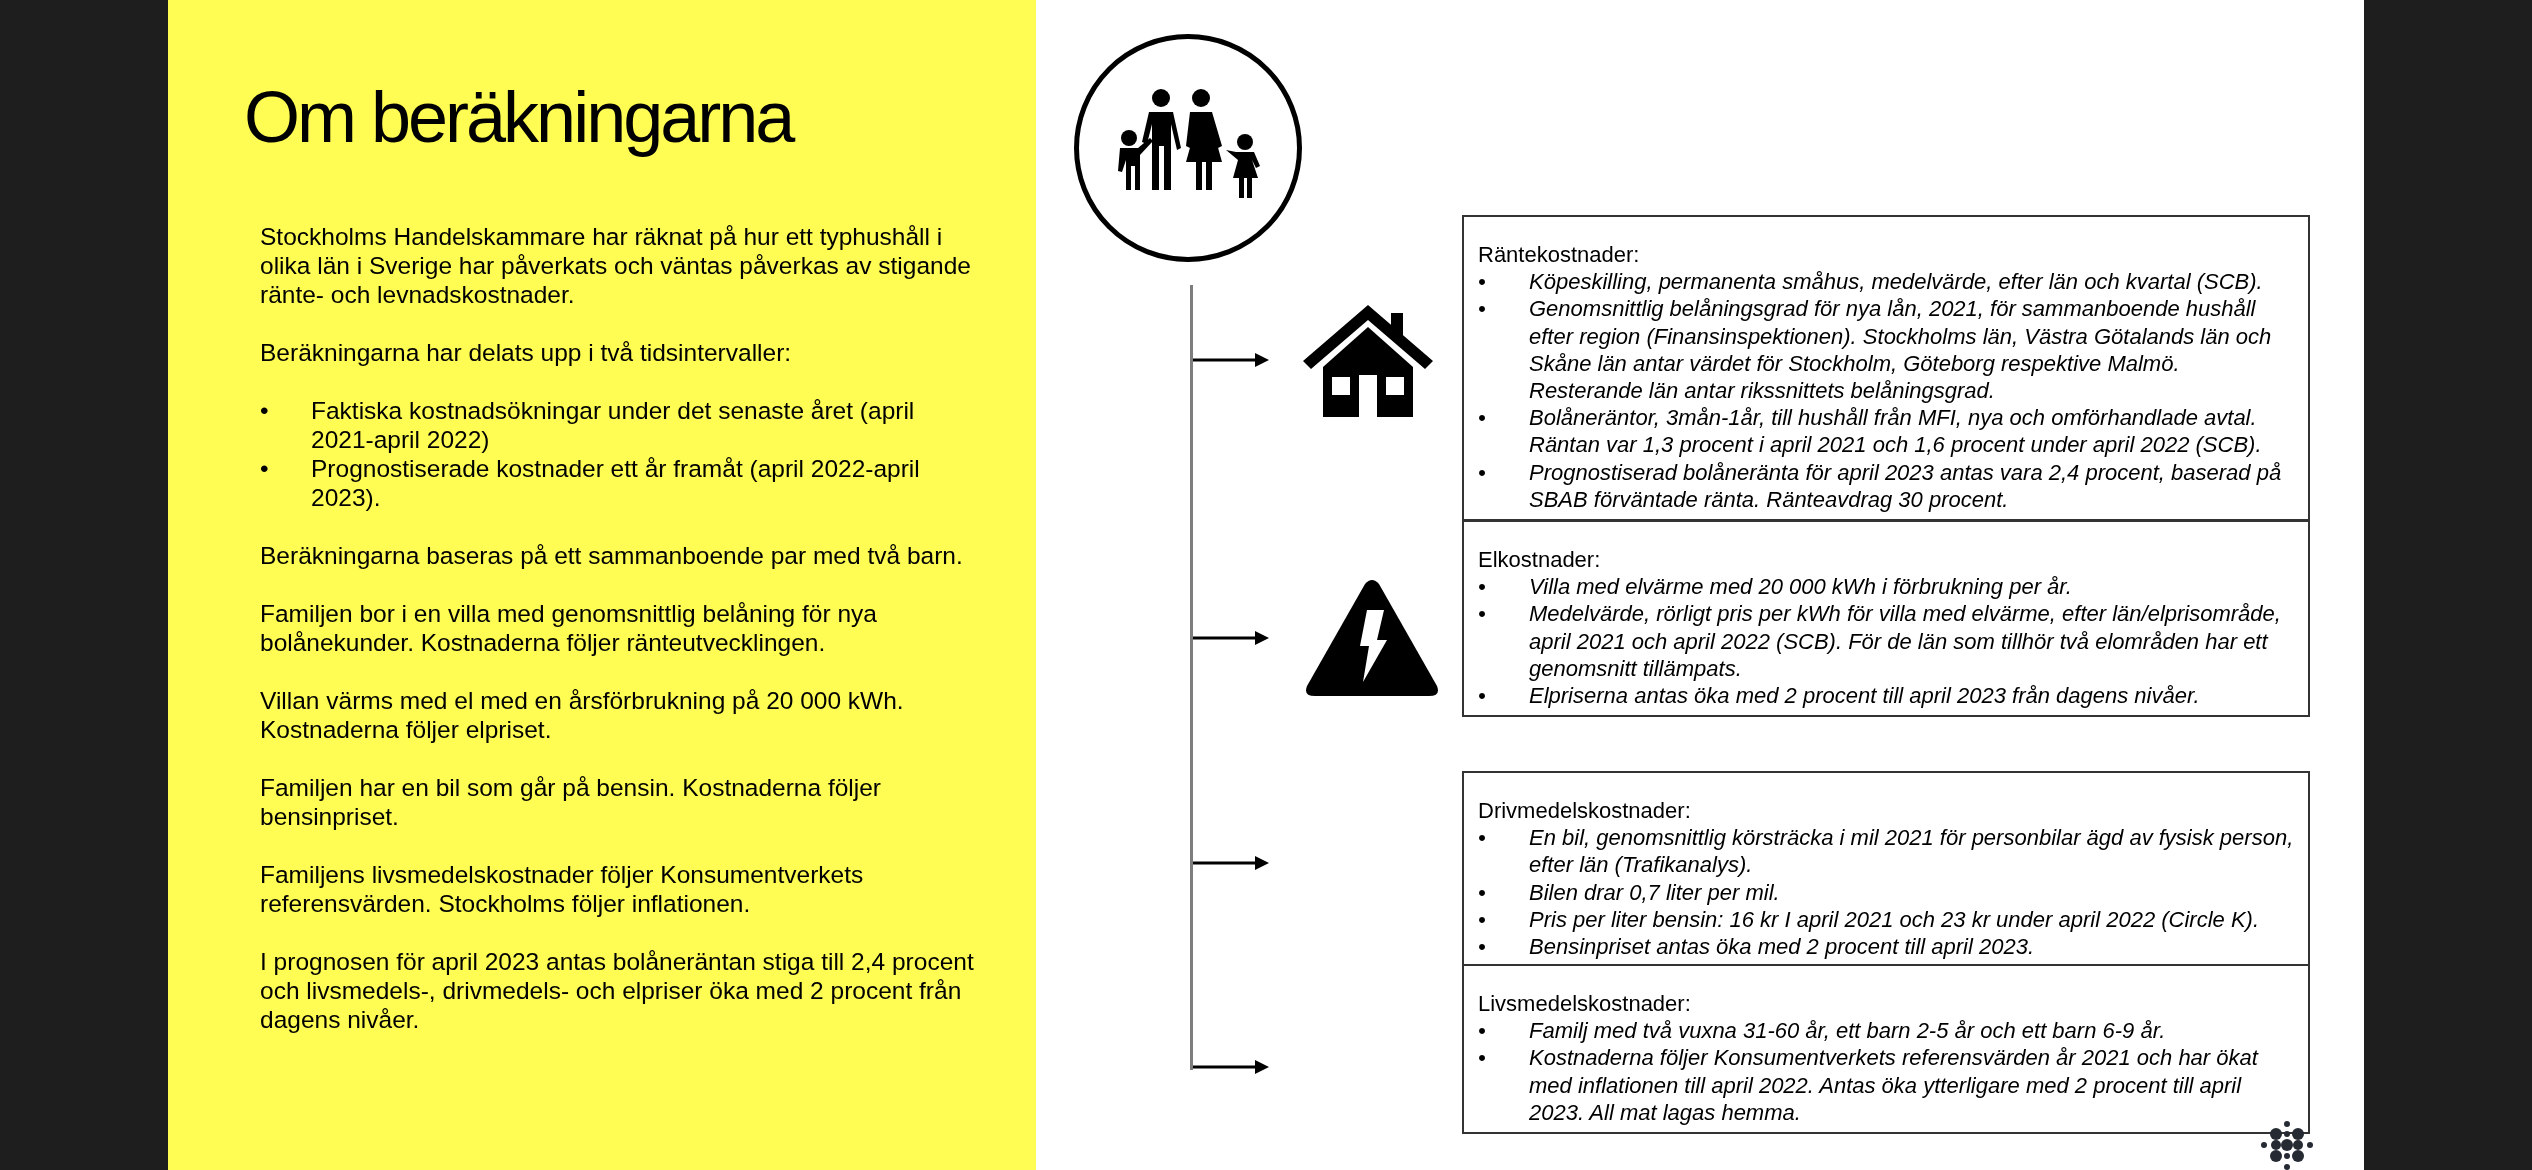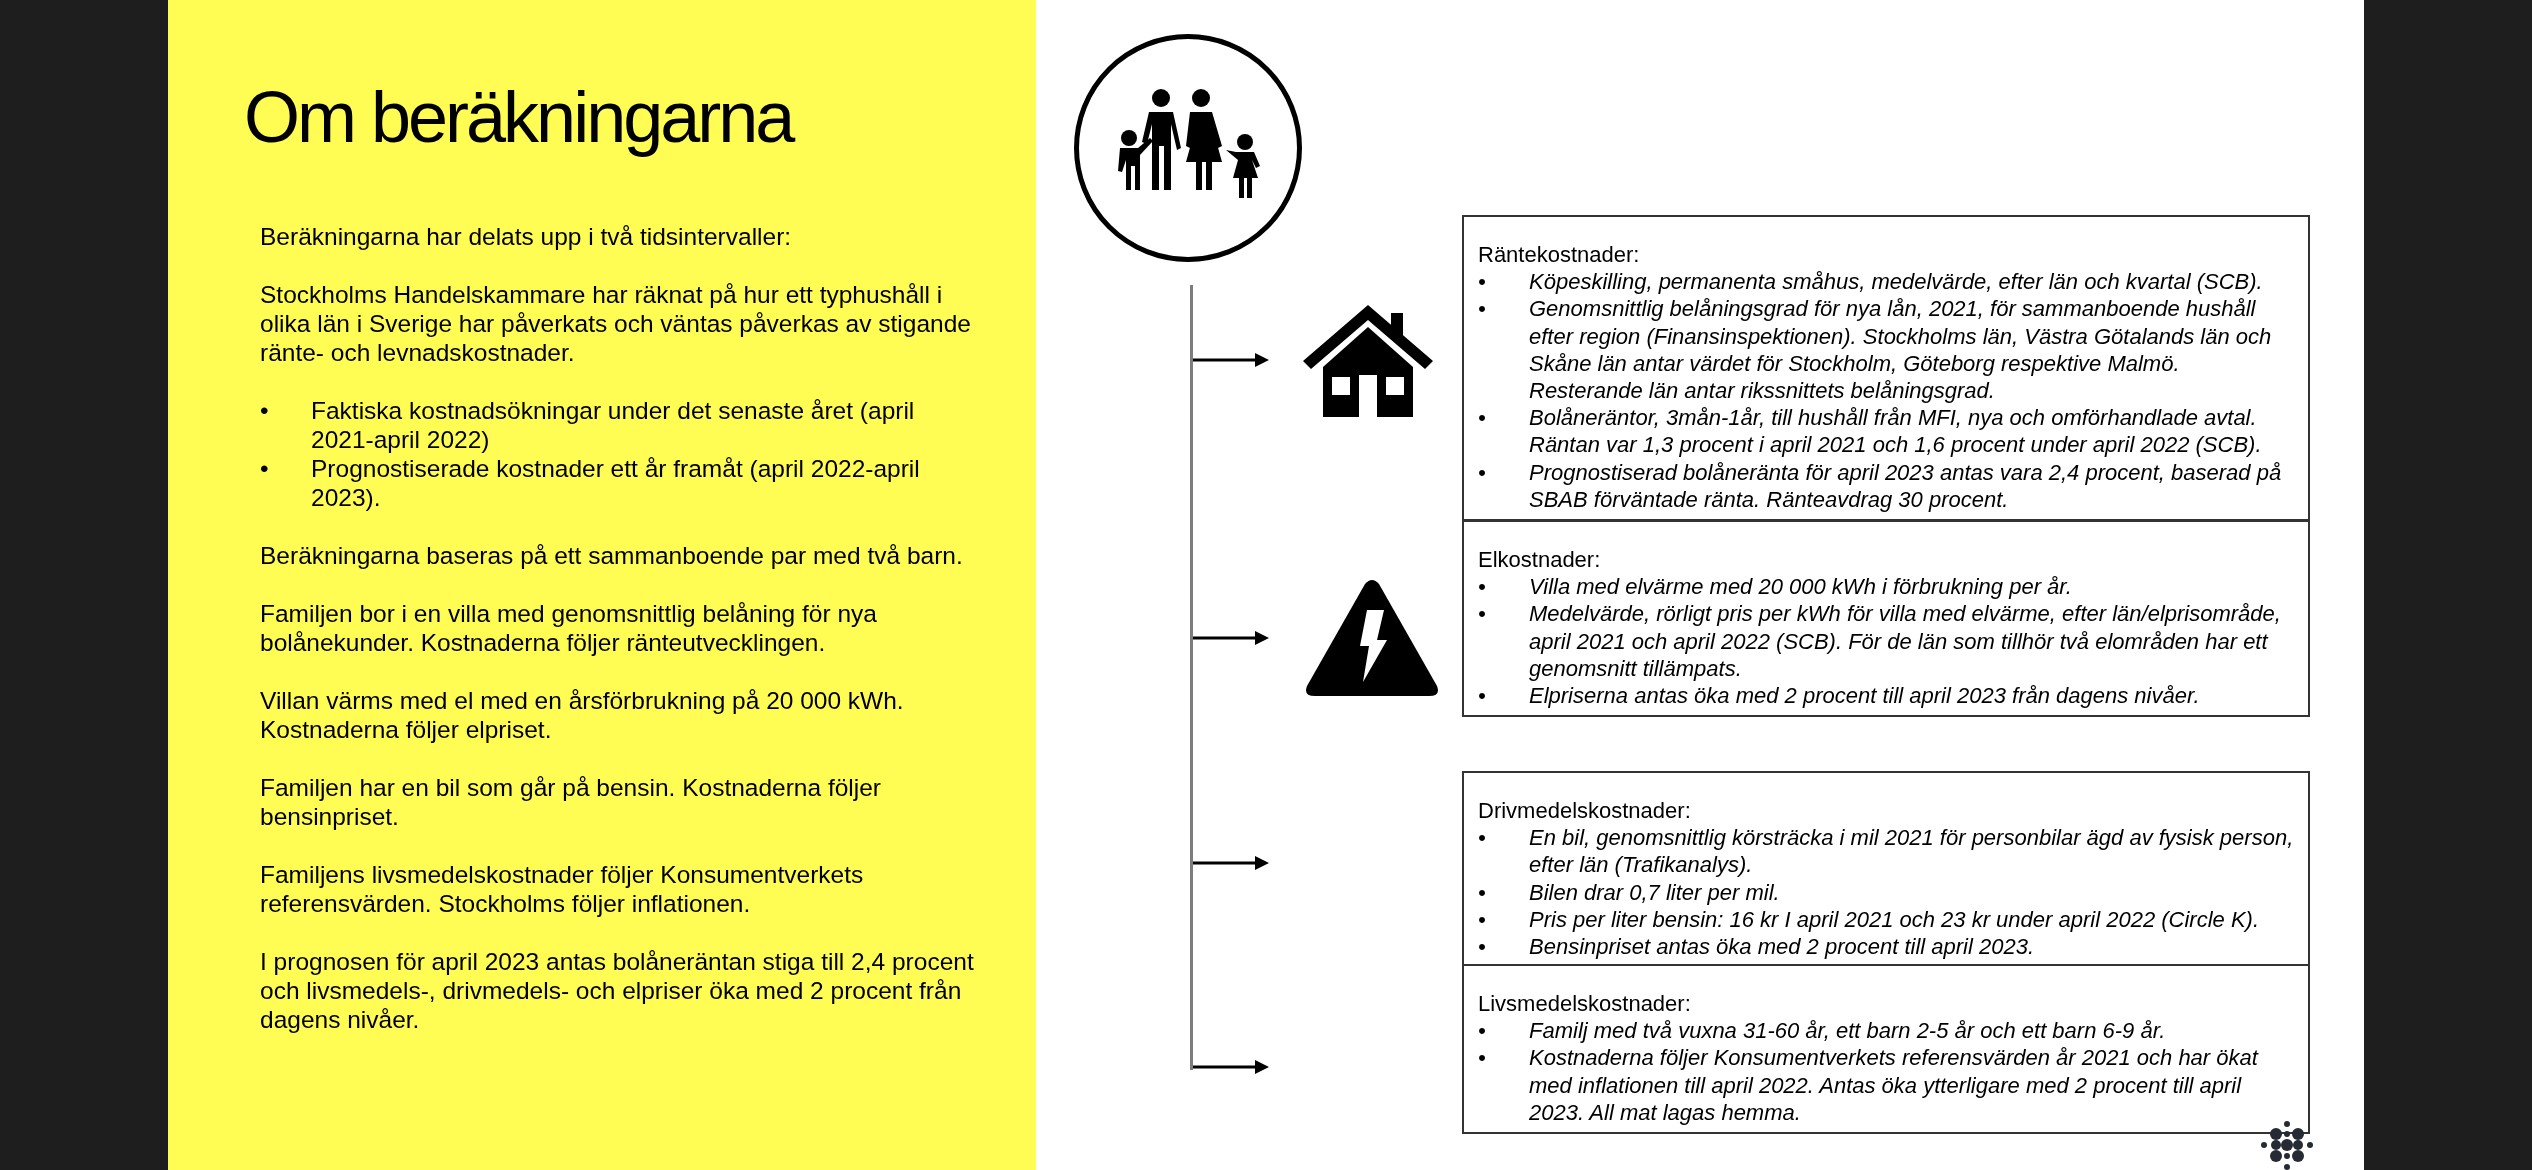--- a/index.html
+++ b/index.html
@@ -47,22 +47,22 @@
   .logo { position:absolute; left:2091px; top:1120px; }
 </style>
 </head>
 <body>
 
 <div class="slide">
 
   <div class="yellow-panel">
     <h1 class="title">Om beräkningarna</h1>
     <div class="intro">
+      <p>Stockholms Handelskammare har räknat på hur ett typhushåll i olika län i Sverige har påverkats och väntas påverkas av stigande ränte- och levnadskostnader.</p>
       <p>Beräkningarna har delats upp i två tidsintervaller:</p>
-      <p>Stockholms Handelskammare har räknat på hur ett typhushåll i olika län i Sverige har påverkats och väntas påverkas av stigande ränte- och levnadskostnader.</p>
       <ul>
         <li>Faktiska kostnadsökningar under det senaste året (april 2021-april 2022)</li>
         <li>Prognostiserade kostnader ett år framåt (april 2022-april 2023).</li>
       </ul>
       <p>Beräkningarna baseras på ett sammanboende par med två barn.</p>
       <p>Familjen bor i en villa med genomsnittlig belåning för nya bolånekunder. Kostnaderna följer ränteutvecklingen.</p>
       <p>Villan värms med el med en årsförbrukning på 20 000 kWh. Kostnaderna följer elpriset.</p>
       <p>Familjen har en bil som går på bensin. Kostnaderna följer bensinpriset.</p>
       <p>Familjens livsmedelskostnader följer Konsumentverkets referensvärden. Stockholms följer inflationen.</p>
       <p>I prognosen för april 2023 antas bolåneräntan stiga till 2,4 procent och livsmedels-, drivmedels- och elpriser öka med 2 procent från dagens nivåer.</p>

